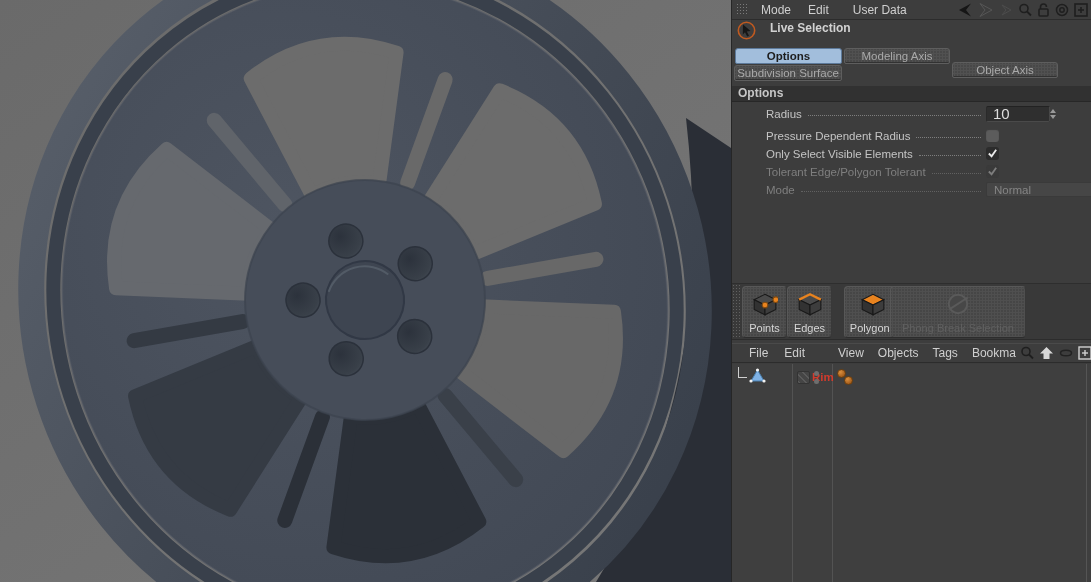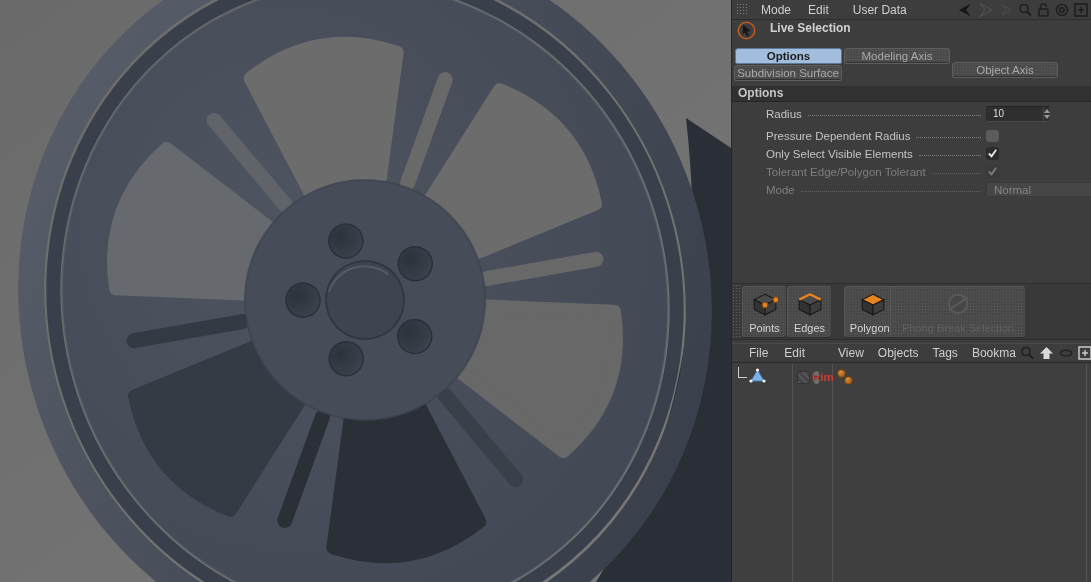--- a/index.html
+++ b/index.html
@@ -48,21 +48,21 @@
               display:flex; align-items:center; padding:0 6px 0 34px; font-size:11.5px; }
   .attr-label { color:#c4c4c4; white-space:nowrap; }
   .attr-label.disabled { color:#7f7f7f; }
   .leader { flex:1; border-bottom:1px dotted #8f8f8f; height:55%; margin:0 5px 5px 6px; opacity:.8; }
   .leader.disabled { border-bottom-color:#6a6a6a; }
   .ctrl { width:166px; flex:0 0 166px; display:flex; align-items:center; }
 
   .num-field { width:64px; height:16px; background:#2f2f2f; border-radius:2px;
        border-top:1px solid #222; border-left:1px solid #2a2a2a;
        border-bottom:1px solid #4a4a4a; border-right:1px solid #3a3a3a;
-       display:flex; align-items:center; font-size:10px; color:#dedede;gap:39px; }
+       display:flex; align-items:center; font-size:15px; color:#dedede;gap:39px; }
   .num-field .val { flex:1; padding-left:6px; }
   .spinner { width:13px; height:100%; border-left:1px solid #474747;
        display:flex; flex-direction:column; align-items:center; justify-content:center; gap:2px; }
   .spin-up { width:0; height:0; border-left:3px solid transparent; border-right:3px solid transparent;
        border-bottom:4px solid #9a9a9a; }
   .spin-down { width:0; height:0; border-left:3px solid transparent; border-right:3px solid transparent;
        border-top:4px solid #9a9a9a; }
 
   .checkbox { width:13px; height:13px; border-radius:3px; }
   .checkbox.unchecked { background:#5c5c5c; box-shadow:inset 0 1px 1px rgba(0,0,0,.35); }

